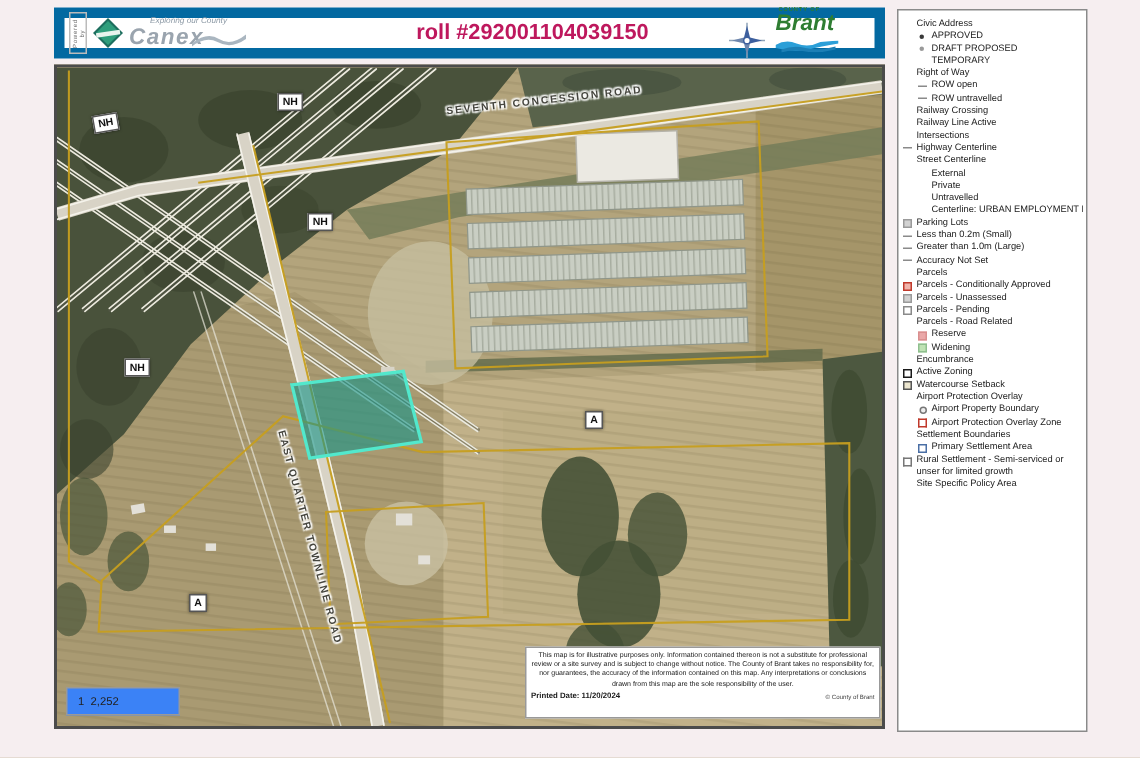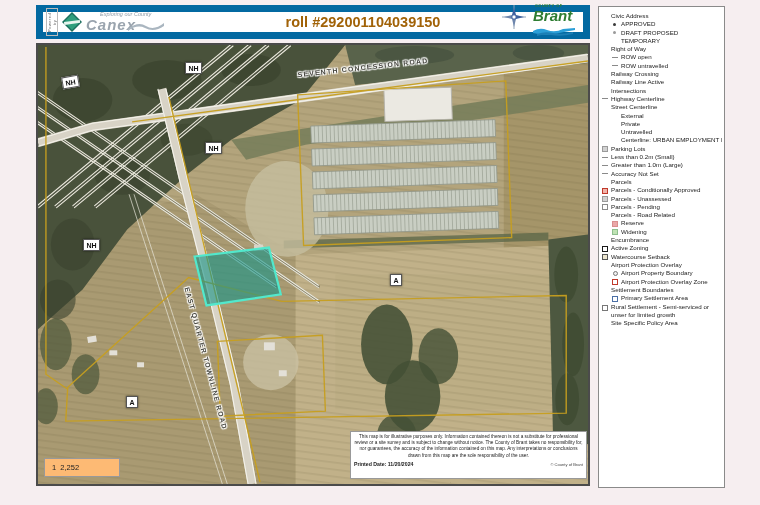--- a/index.html
+++ b/index.html
@@ -4,33 +4,33 @@
 <style>
   html,body{margin:0;padding:0;width:760px;height:505px;background:#f6eef0;font-family:"Liberation Sans","DejaVu Sans",sans-serif;overflow:hidden;position:relative}
   .abs{position:absolute}
   
   .header{left:36px;top:5px;width:554px;height:34px;background:#fff;border:7px solid #0369a1;box-sizing:border-box;display:flex;align-items:center}
   .hleft{display:flex;align-items:center;width:178px;padding-left:3px;gap:3px}
   .pby{writing-mode:vertical-rl;transform:rotate(180deg);font-size:4px;color:#666;letter-spacing:.5px;border:0.5px solid #bbb;padding:1px 0;height:24px;text-align:center}
   .logoblock{line-height:1}
   .tag{font-size:5.5px;font-style:italic;color:#8d9aa6;display:block;margin-left:14px}
   .word{font-size:15px;font-weight:bold;font-style:italic;color:#9aa4ae;letter-spacing:1px;display:block;margin-top:-1px}
-  .htitle{flex:1;text-align:center;font-size:14.5px;font-weight:bold;color:#a16207}
-  .hright{display:flex;align-items:flex-start;gap:7px;padding-right:8px}
+  .htitle{flex:1;text-align:center;font-size:14.5px;font-weight:bold;color:#be185d}
+  .hright{display:flex;align-items:flex-end;gap:7px;padding-right:24px}
   .brant{line-height:1}
   .co{font-size:3.8px;font-weight:bold;color:#2e7d32;letter-spacing:.6px;display:block;margin-left:2px}
   .bn{font-size:15px;font-weight:bold;font-style:italic;color:#2e7d32;display:block;margin-top:-1px}
   
   .map-frame{left:36px;top:43px;width:554px;height:443px;border:2px solid #4b4b4b;box-sizing:border-box;background:#b3a47c;overflow:hidden}
   .map{position:relative;width:100%;height:100%}
   .map svg{position:absolute;left:0;top:0}
   .zl{position:absolute;background:#fff;border:0.5px solid #555;color:#111;font-weight:bold;font-size:7px;line-height:1;padding:1.5px 2.5px;box-shadow:0 0 2px rgba(0,0,0,.6)}
   .road-label{position:absolute;font-size:6.8px;font-weight:bold;letter-spacing:1.3px;color:#45453e;text-align:center;white-space:nowrap;
     text-shadow:0 0 2px #fff,0 0 2px #fff,1px 1px 1px #fff,-1px -1px 1px #fff,1px -1px 1px #fff,-1px 1px 1px #fff}
-  .scalebox{position:absolute;left:6px;top:413px;width:76px;height:19px;background:#fdba74;border:1px solid #999;font-size:7.5px;color:#222;display:flex;align-items:center;padding-left:7px;box-sizing:border-box;white-space:pre}
+  .scalebox{position:absolute;left:6px;top:413px;width:76px;height:19px;background:#3b82f6;border:1px solid #999;font-size:7.5px;color:#222;display:flex;align-items:center;padding-left:7px;box-sizing:border-box;white-space:pre}
   .disc{position:absolute;left:312px;top:386px;width:237px;height:48px;background:#fff;border:1px solid #999;box-sizing:border-box;padding:2px 3px;color:#1a1a1a}
   .disc .dtext{font-size:4.7px;line-height:1.32;text-align:center}
   .disc .row2{display:flex;justify-content:space-between;align-items:flex-end;margin-top:2.5px}
   .disc .pd{font-size:5.2px;font-weight:bold}
   .disc .cc{font-size:4.1px;color:#444}
   
   .legend-panel{left:598px;top:6px;width:127px;height:482px;background:#fff;border:1px solid #8a8a8a;box-sizing:border-box;padding:5px 2px 0 3px;overflow:hidden}
   .li{display:flex;align-items:flex-start;font-size:6.2px;line-height:8.3px;color:#222;white-space:nowrap;overflow:hidden}
   .li.wrap{white-space:normal;line-height:1.18;padding:1px 0}
   .in1{padding-left:10px}

